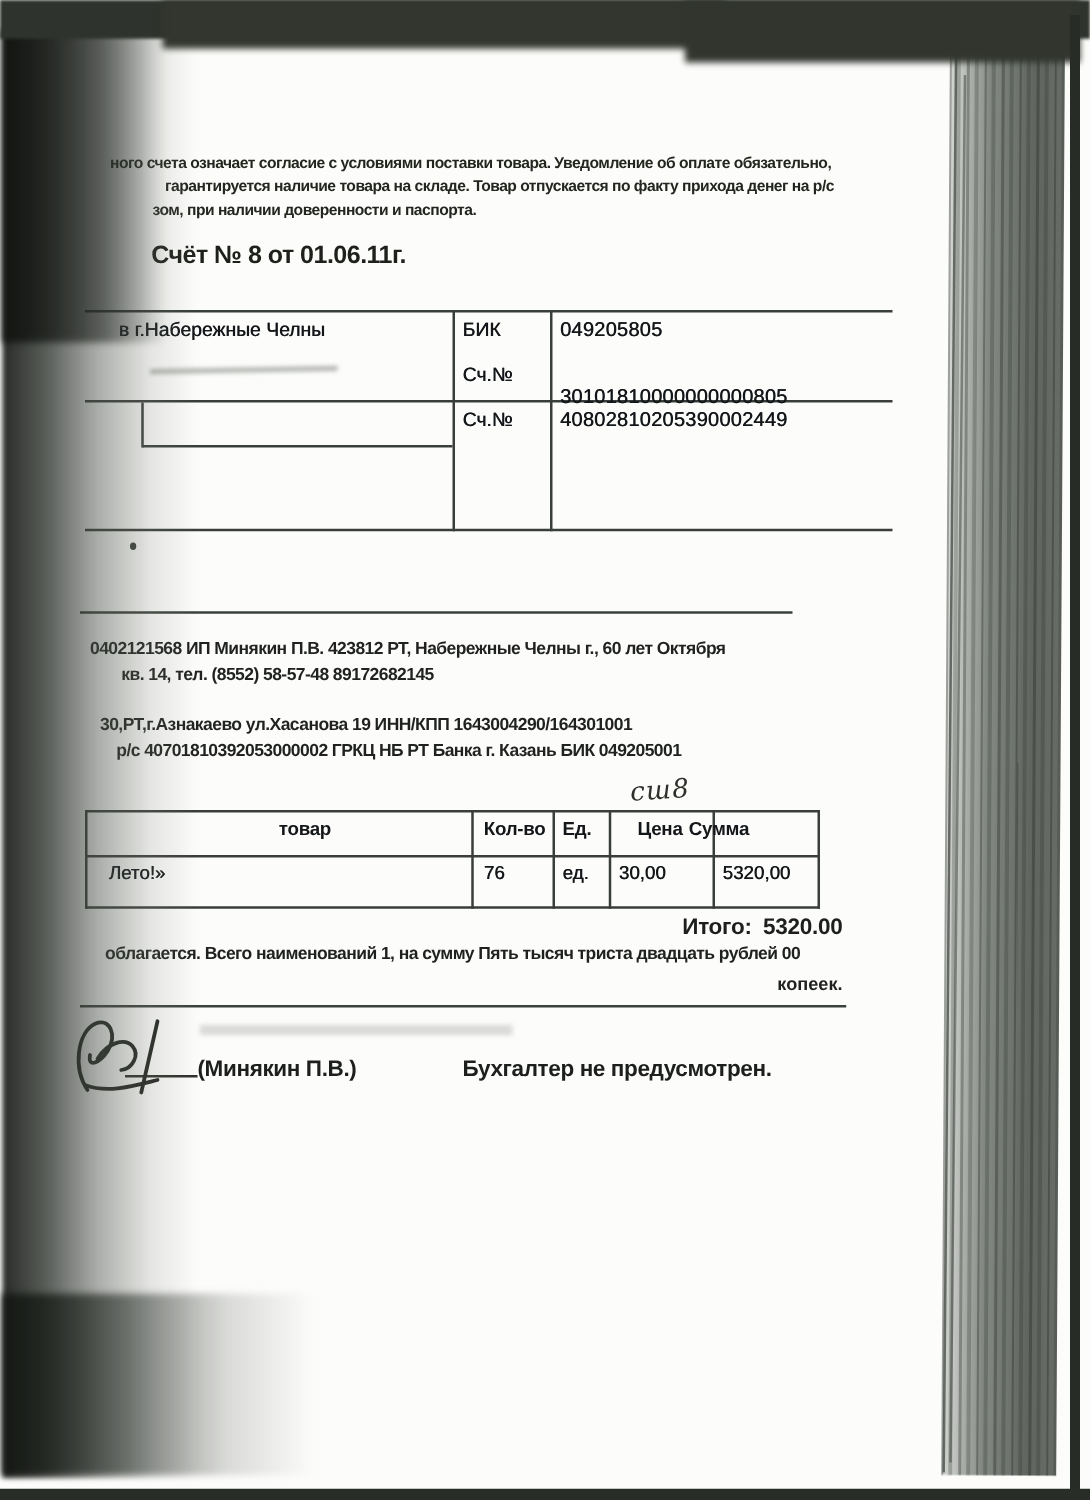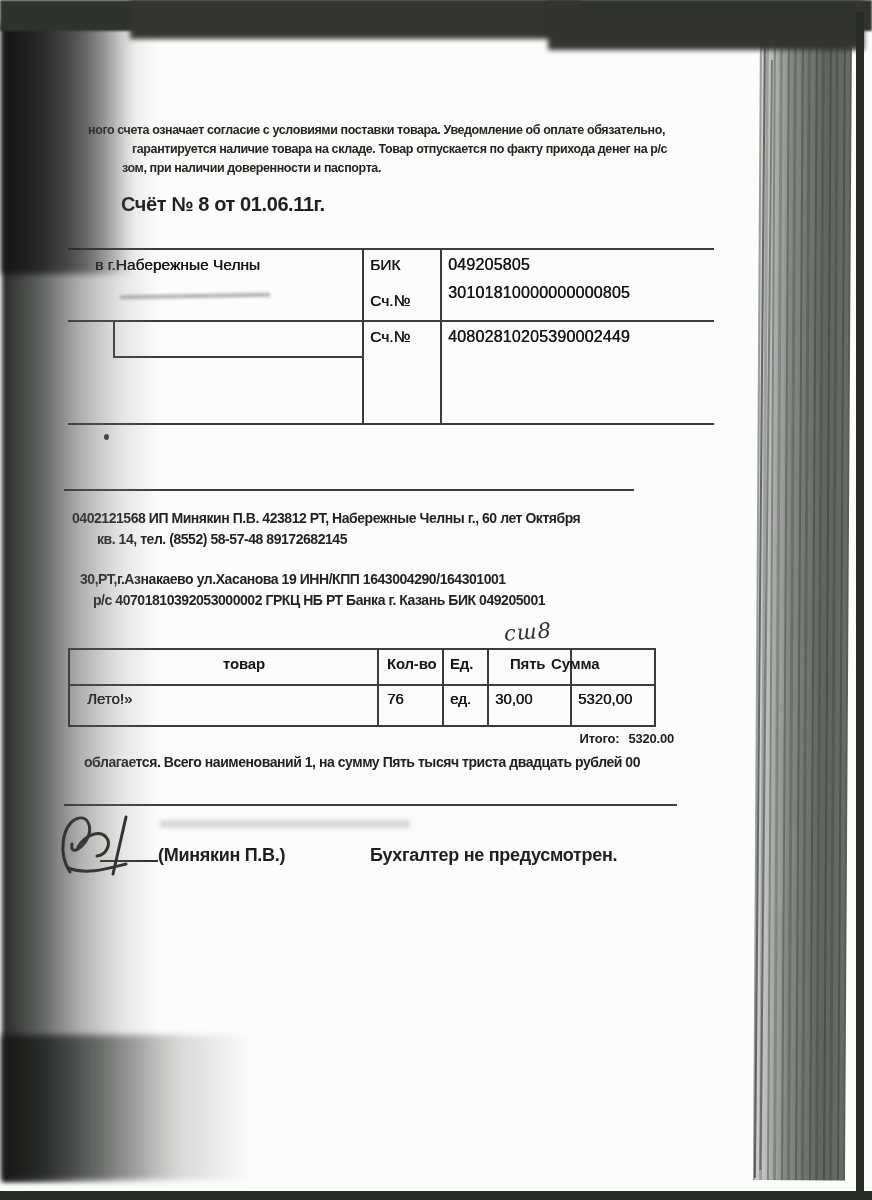--- a/index.html
+++ b/index.html
@@ -49,21 +49,21 @@
 
   .rule{position:absolute;height:2px;background:#3d413d;}
 
   .sup-line{position:absolute;font-size:14px;font-weight:700;letter-spacing:-.45px;color:#1f221e;white-space:nowrap;}
 
   .handwriting{left:504px;top:620px;font-family:"DejaVu Serif",serif;font-style:italic;font-size:21px;color:#2c2f2a;transform:rotate(-4deg);letter-spacing:1px;z-index:2;}
 
   .items-table{left:68px;top:648px;width:672px;height:79px;font-size:15px;color:#14171a;padding-left:39px;}
   .it-head{font-weight:700;letter-spacing:-.2px;}
 
-  .total{left:450px;top:731px;width:224px;text-align:right;font-size:13px;font-weight:700;letter-spacing:-.2px;}
+  .total{left:450px;top:731px;width:224px;text-align:right;font-size:18px;font-weight:700;letter-spacing:-.2px;}
   .total .gap{display:inline-block;width:9px;}
   .sum1{left:84px;top:754px;font-size:14px;font-weight:700;letter-spacing:-.45px;white-space:nowrap;color:#1e211d;}
   .sum2{left:84px;top:780px;width:590px;text-align:right;font-size:14.5px;font-weight:700;color:#1e211d;}
 
   .sig-line{left:100px;top:860px;width:58px;height:2px;background:#2e312c;}
   .sig-name{left:158px;top:845px;font-size:18px;font-weight:700;letter-spacing:-.3px;}
   .accountant{left:370px;top:845px;font-size:18px;font-weight:700;letter-spacing:-.3px;}
   .sig-svg{left:56px;top:810px;z-index:2;}
 </style>
 </head>
@@ -85,21 +85,21 @@
     <div class="bline" style="left:372px;top:0;width:2px;height:177px;"></div>
     <div class="bline" style="left:45px;top:74px;width:2px;height:36px;"></div>
     <div class="bline" style="left:46px;top:108px;width:248px;height:2px;"></div>
 
     <div class="bt-text semib" style="left:27px;top:8px;">в г.Набережные Челны</div>
 
     <div class="bt-text semib" style="left:302px;top:8px;">БИК</div>
     <div class="bt-text semib num" style="left:380px;top:8px;">049205805</div>
 
     <div class="bt-text semib" style="left:302px;top:44px;">Сч.№</div>
-    <div class="bt-text semib num" style="left:380px;top:36px;">30101810000000000805</div>
+    <div class="bt-text semib num" style="left:380px;top:61px;">30101810000000000805</div>
 
     <div class="bt-text semib" style="left:302px;top:80px;">Сч.№</div>
     <div class="bt-text semib num" style="left:380px;top:80px;">40802810205390002449</div>
   </div>
 
   <div class="rule" style="left:64px;top:489px;width:570px;"></div>
 
   <div class="sup-line" style="left:72px;top:510px;">0402121568 ИП Минякин П.В. 423812 РТ, Набережные Челны г., 60 лет Октября</div>
   <div class="sup-line" style="left:97px;top:531px;">кв. 14, тел. (8552) 58-57-48 89172682145</div>
   <div class="sup-line" style="left:80px;top:571px;">30,РТ,г.Азнакаево ул.Хасанова 19  ИНН/КПП 1643004290/164301001</div>
@@ -114,35 +114,36 @@
     <div class="bline" style="left:0;top:0;width:2px;height:79px;"></div>
     <div class="bline" style="left:309px;top:0;width:2px;height:79px;"></div>
     <div class="bline" style="left:374px;top:0;width:2px;height:79px;"></div>
     <div class="bline" style="left:419px;top:0;width:2px;height:79px;"></div>
     <div class="bline" style="left:502px;top:0;width:2px;height:79px;"></div>
     <div class="bline" style="left:586px;top:0;width:2px;height:79px;"></div>
 
     <div class="bt-text it-head" style="left:155px;top:7px;">товар</div>
     <div class="bt-text it-head" style="left:319px;top:7px;">Кол-во</div>
     <div class="bt-text it-head" style="left:382px;top:7px;">Ед.</div>
-    <div class="bt-text it-head" style="left:442px;top:7px;">Пять</div>
+    <div class="bt-text it-head" style="left:442px;top:7px;">Цена</div>
     <div class="bt-text it-head" style="left:483px;top:7px;">Сумма</div>
 
     <div class="bt-text semib" style="left:19px;top:42px;">Лето!»</div>
     <div class="bt-text semib" style="left:319px;top:42px;">76</div>
     <div class="bt-text semib" style="left:382px;top:42px;">ед.</div>
     <div class="bt-text semib" style="left:427px;top:42px;">30,00</div>
     <div class="bt-text semib" style="left:510px;top:42px;">5320,00</div>
   </div>
 
   <div class="total abs nowrap">
     <span>Итого:</span><span class="gap"></span><span>5320.00</span>
   </div>
 
   <div class="sum1 abs">облагается. Всего наименований 1, на сумму  Пять тысяч триста двадцать  рублей  00</div>
+  <div class="sum2 abs">копеек.</div>
 
   <div class="rule" style="left:64px;top:804px;width:613px;"></div>
 
   <svg class="sig-svg abs" width="100" height="70" viewBox="0 0 100 70">
     <g fill="none" stroke="#22251f" stroke-width="3" stroke-linecap="round">
       <path d="M14 62 C 2 44, 6 16, 20 9 C 32 4, 38 18, 30 31 C 24 40, 14 45, 16 34"></path>
       <path d="M22 37 C 30 24, 44 20, 50 27 C 56 34, 50 45, 41 46"></path>
       <path d="M70 7 L 57 64"></path>
       <path d="M12 58 C 30 65, 50 59, 70 54"></path>
     </g>

